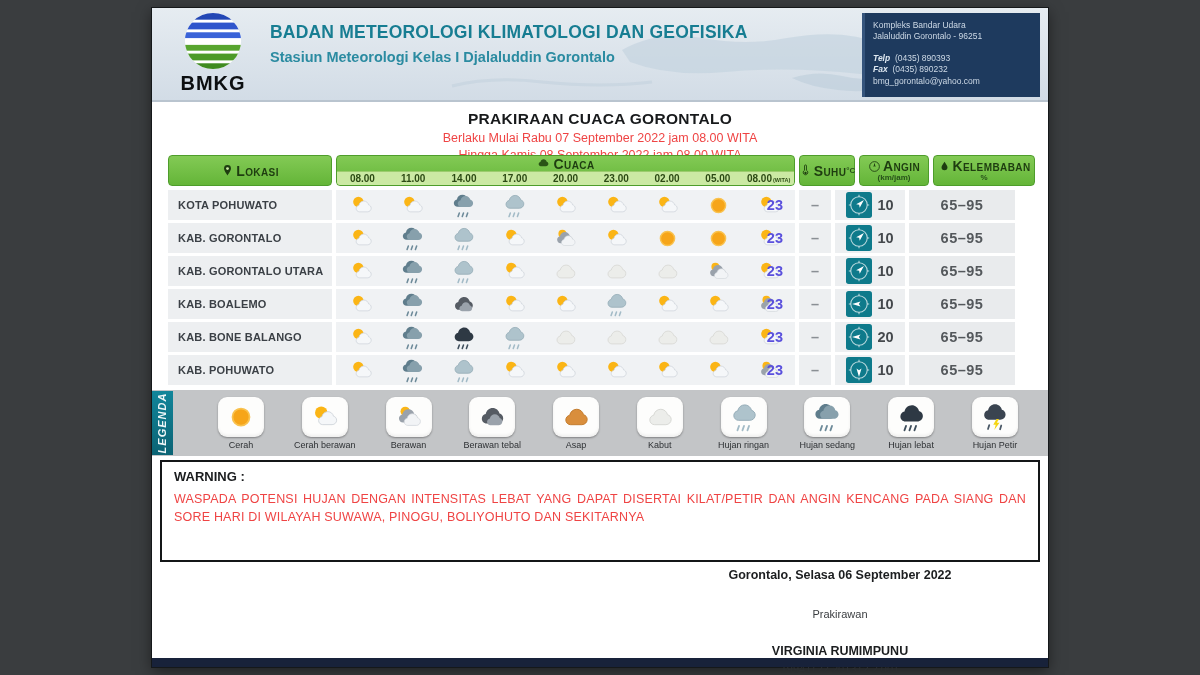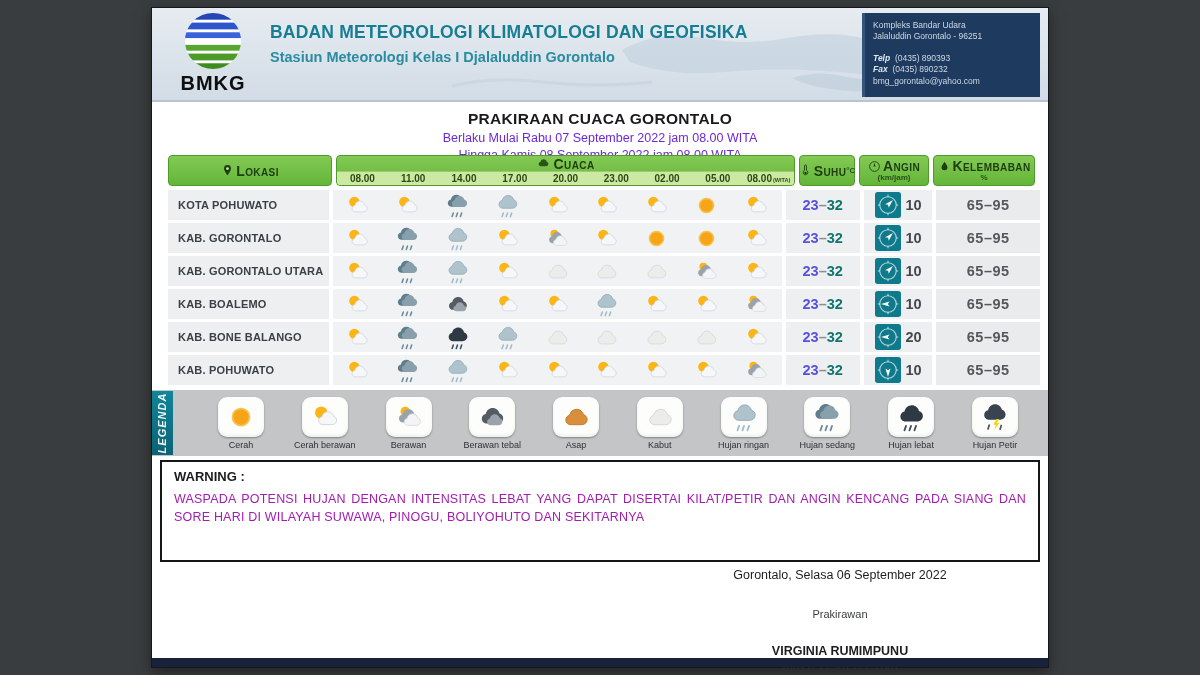--- a/index.html
+++ b/index.html
@@ -30,21 +30,21 @@
     position:absolute;right:8px;top:5px;width:178px;height:84px;
     background:#1e3a5e;border-left:3px solid #35547c;
     color:#cdd9e6;font-size:8.5px;line-height:1.35;
     padding:7px 8px;box-sizing:border-box;
   }
   .contact .gap{height:10px;}
   .contact b{font-style:italic;color:#dfe8f1;}
   
   .tblock{text-align:center;padding-top:8px;}
   .t-main{font-size:15.5px;font-weight:bold;color:#17191b;letter-spacing:.3px;}
-  .t-sub{font-size:12.5px;color:#6d28d9;margin-top:3px;}
+  .t-sub{font-size:12.5px;color:#ef4444;margin-top:3px;}
   
   .tbl{position:absolute;left:16px;top:147px;width:872px;}
   .thead{display:flex;gap:4px;height:31px;margin-bottom:4px;}
   .gbox{
     background:linear-gradient(#83ca55,#64b538);
     border:1px solid #4e9d2b;border-radius:4px;
     color:#1e3c10;font-weight:bold;
     display:flex;align-items:center;justify-content:center;
     box-sizing:border-box;
   }
@@ -64,21 +64,21 @@
   .unit{font-size:8px;font-weight:bold;color:#27511a;margin-top:1px;}
   .hico{width:13px;height:13px;display:inline-block;vertical-align:middle;}
   .hstack{display:flex;align-items:center;gap:2px;}
   .row{display:flex;gap:4px;height:30px;margin-bottom:3px;}
   .cell{background:#edeff1;display:flex;align-items:center;justify-content:center;box-sizing:border-box;}
   .c-loc{width:164px;justify-content:flex-start;padding-left:10px;
          font-size:11px;font-weight:bold;color:#3b4046;letter-spacing:.2px;}
   .c-wx{width:459px;background:#f0f2f4;}
   .c-wx span{flex:1;display:flex;align-items:center;justify-content:center;}
   .c-wx svg{width:25px;height:25px;}
-  .c-suhu{width:76px;font-size:14.5px;font-weight:bold;}
+  .c-suhu{width:32px;font-size:14.5px;font-weight:bold;gap:28px;}
   .c-suhu .mn{color:#5a50dd;} .c-suhu .dash{color:#8a8f94;} .c-suhu .mx{color:#0f766e;}
   .c-angin{width:70px;gap:5px;}
   .c-angin svg{width:26px;height:26px;display:block;}
   .c-angin .wv{font-size:14.5px;font-weight:bold;color:#44484c;}
   .c-kel{width:106px;background:#e9ebed;font-size:14.5px;font-weight:bold;color:#54585c;letter-spacing:.5px;}
   
   .legend{
     position:absolute;left:0px;top:382px;width:896px;height:66px;
     background:#c3c5c7;display:flex;align-items:center;
   }
@@ -100,24 +100,24 @@
   }
   .leg-tile svg{width:30px;height:30px;}
   .leg-lab{font-size:9px;color:#2e3134;margin-top:3px;}
   
   .warn{
     position:absolute;left:8px;top:452px;width:880px;height:102px;
     border:2px solid #141618;box-sizing:border-box;background:#fff;
     padding:7px 12px;
   }
   .warn-title{font-size:13px;font-weight:bold;color:#1a1c1e;}
-  .warn-text{font-size:12.5px;color:#a21caf;margin-top:6px;line-height:1.45;text-align:justify;letter-spacing:.2px;}
+  .warn-text{font-size:12.5px;color:#ef4444;margin-top:6px;line-height:1.45;text-align:justify;letter-spacing:.2px;}
   
   .foot{position:absolute;right:8px;top:560px;width:400px;text-align:center;color:#1c1e20;}
-  .f-date{font-size:12.5px;font-weight:normal;}
+  .f-date{font-size:12.5px;font-weight:bold;}
   .f-role{font-size:11px;margin-top:26px;color:#3a3d40;}
   .f-name{font-size:12.5px;font-weight:bold;margin-top:24px;}
   .f-nip{font-size:11px;margin-top:5px;color:#2c2f32;}
   .bstrip{position:absolute;left:0;bottom:0;width:100%;height:9px;background:#18223a;}
 </style>
 </head>
 <body>
 
 <div class="doc">
 

